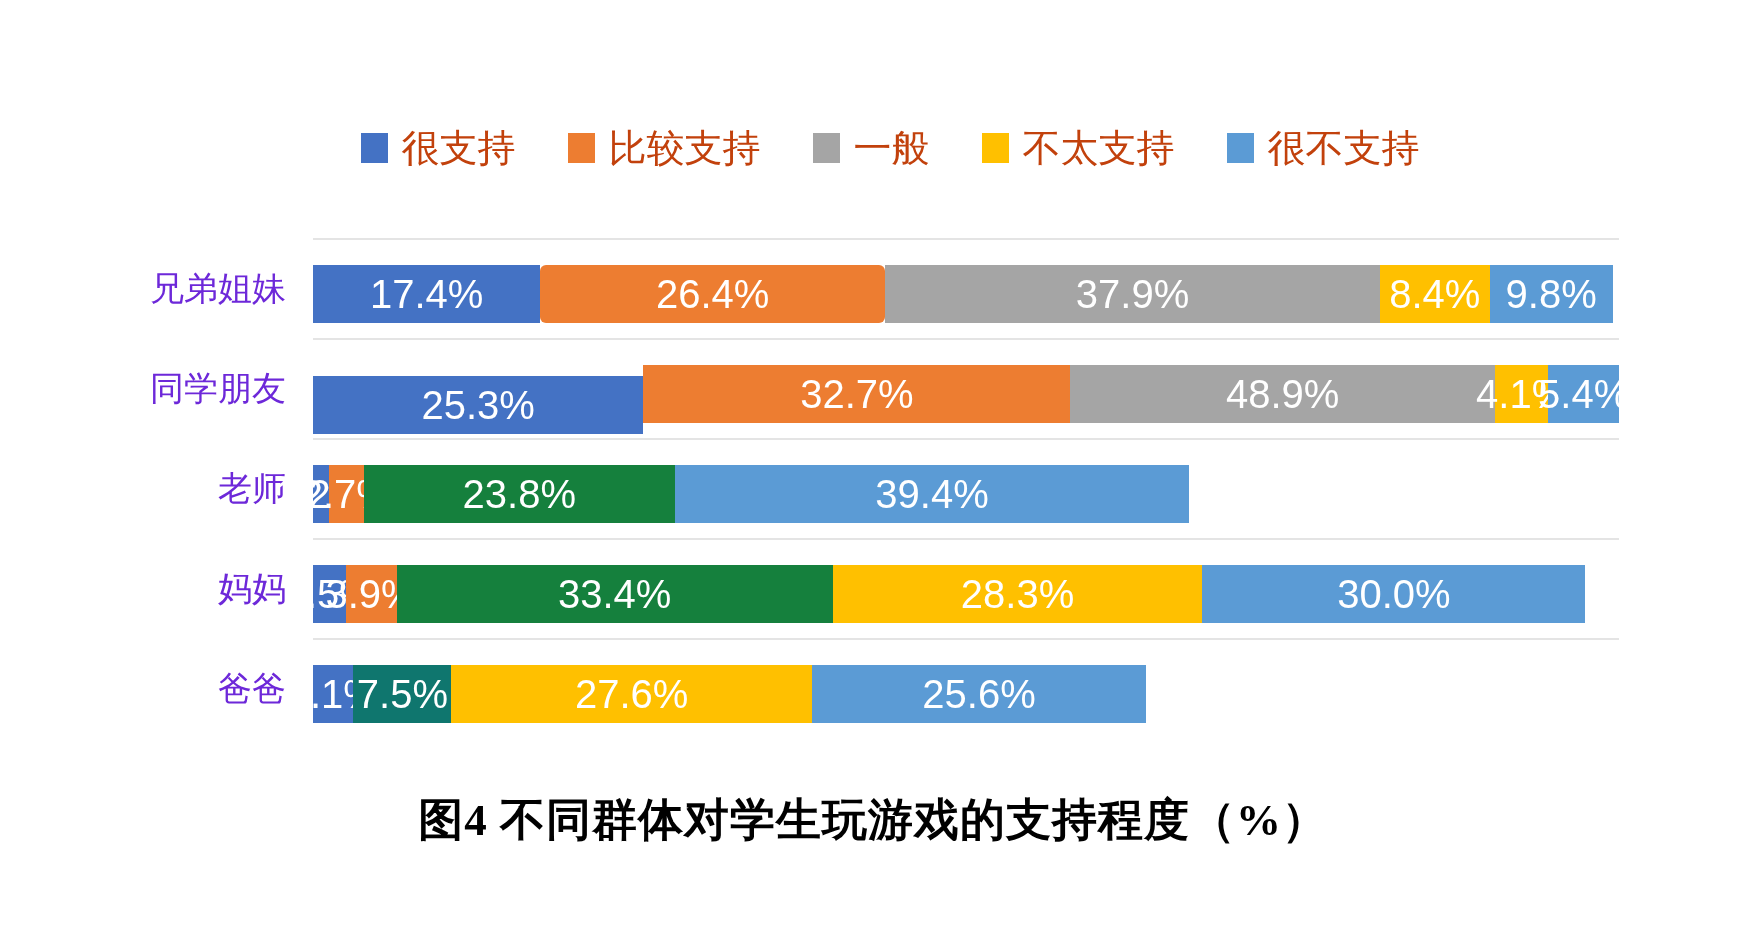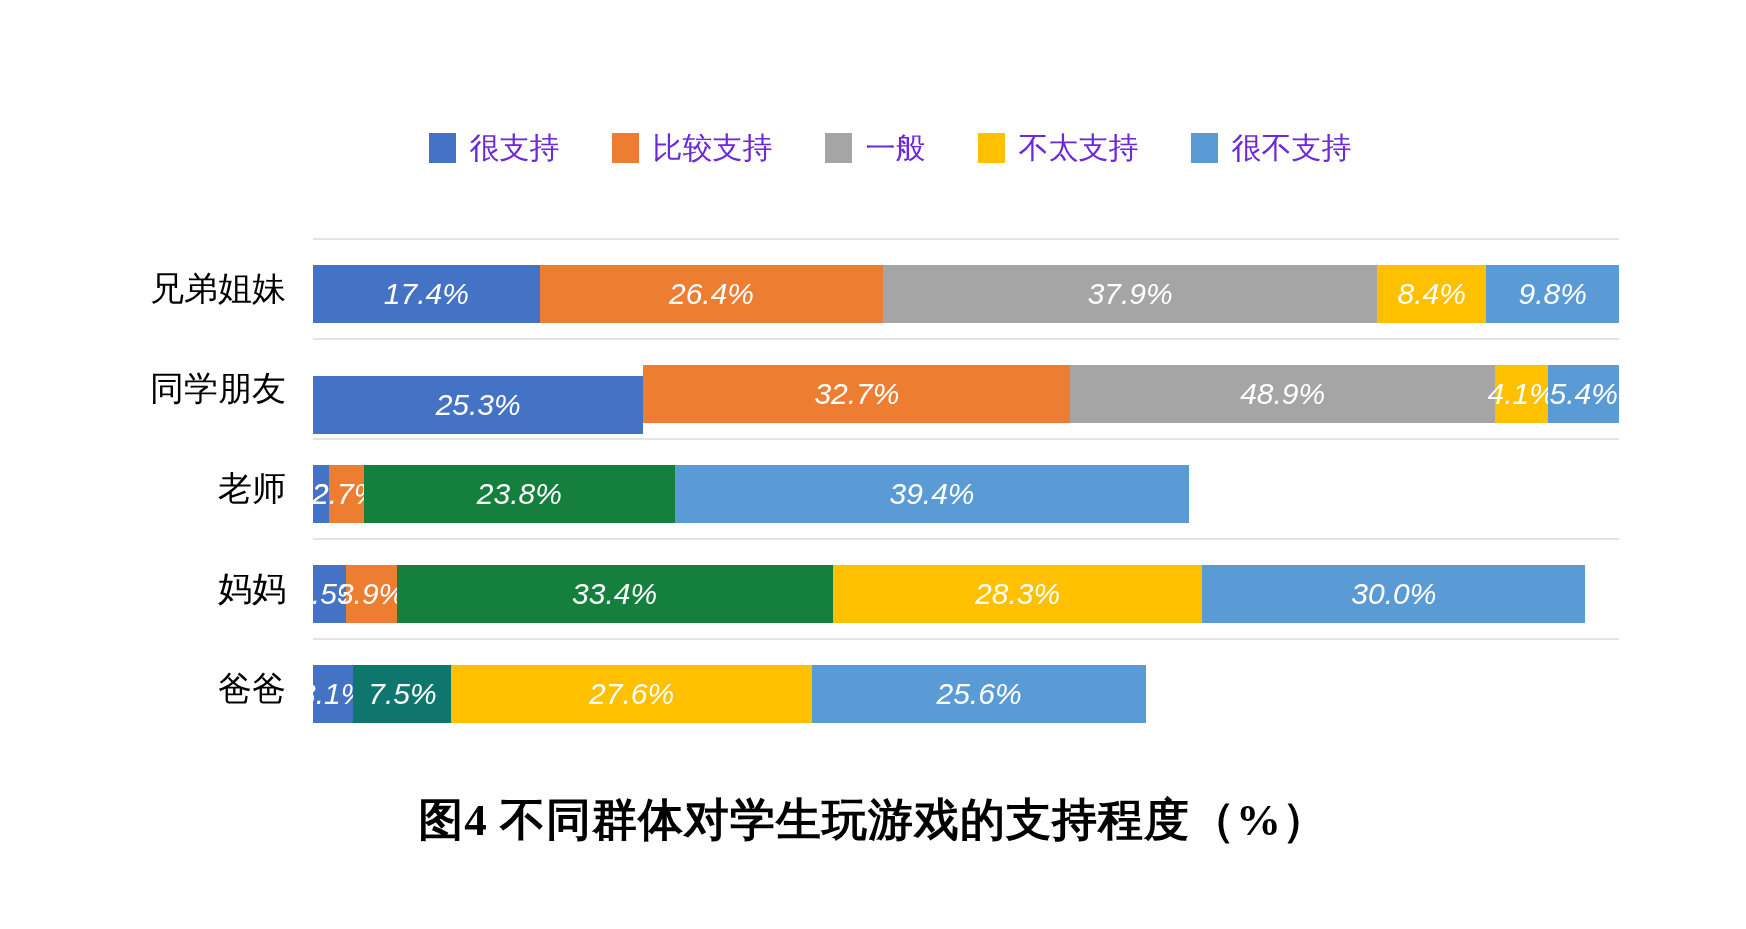--- a/index.html
+++ b/index.html
@@ -40,41 +40,41 @@
   .legend-item{
     display:flex;
     align-items:center;
     gap:14px;
   }
   .legend-swatch{
     width:27px;height:30px;
     display:block;
   }
   .legend-label{
-    font-size:30px;
-    color:#6d28d9;
+    font-size:38px;
+    color:#c2410c;
     line-height:1;
     white-space:nowrap;
   }
   
   .bars-area{
     position:absolute;
     left:313px;top:238px;
     width:1306px;height:500px;
   }
   .cat-labels{
     position:absolute;
     left:140px;top:238px;
     width:160px;height:500px;
   }
   .cat-label{
     position:absolute;
     right:14px;
     font-size:34px;
-    color:#000000;
+    color:#6d28d9;
     white-space:nowrap;
     line-height:1;
     transform:translateY(-50%);
   }
   .row-band{
     position:absolute;
     left:0;top:0;
     width:1306px;
     background:#ffffff;
     border-top:2px solid #e4e4e4;
@@ -92,26 +92,25 @@
     display:flex;
     align-items:center;
     justify-content:center;
     overflow:visible;
   }
   .seg-label{
     position:absolute;
     left:50%;
     top:50%;
     transform:translate(-50%,-50%);
-    font-size:30px;
+    font-size:40px;
     color:#ffffff;
     white-space:nowrap;
     line-height:1;
     pointer-events:none;
-    font-style:italic;
   }
   
   .caption{
     position:absolute;
     left:0;top:790px;
     width:1746px;
     text-align:center;
     font-family:"Liberation Serif","DejaVu Serif",serif;
     font-size:45px;
     font-weight:bold;
@@ -157,30 +156,30 @@
       <div class="cat-label" style="top: 350px;">妈妈</div>
       <div class="cat-label" style="top: 450px;">爸爸</div>
     </div>
 
   <div class="bars-area" id="bars-area">
       <div class="row-band" style="top: 0px; height: 100px;"></div>
       <div class="bar" style="top: 27px;">
         <div class="seg" style="width: 227.244px; background: rgb(68, 114, 196);">
           <span class="seg-label">17.4%</span>
         </div>
-        <div class="seg" style="width: 344.784px; background: rgb(237, 125, 49);">
+        <div class="seg" style="width: 344.784px; background: rgb(237, 125, 49); border-radius: 6px;">
           <span class="seg-label">26.4%</span>
         </div>
         <div class="seg" style="width: 494.974px; background: rgb(165, 165, 165);">
           <span class="seg-label">37.9%</span>
         </div>
         <div class="seg" style="width: 109.704px; background: rgb(255, 192, 0);">
           <span class="seg-label">8.4%</span>
         </div>
-        <div class="seg" style="width: 133px; background: rgb(91, 155, 213);">
+        <div class="seg" style="width: 123px; background: rgb(91, 155, 213);">
           <span class="seg-label">9.8%</span>
         </div>
       </div>
       <div class="row-band" style="top: 100px; height: 100px;"></div>
       <div class="bar" style="top: 127px;">
         <div class="seg" style="width: 330.418px; background: rgb(68, 114, 196); margin-top: 11px;">
           <span class="seg-label">25.3%</span>
         </div>
         <div class="seg" style="width: 427.062px; background: rgb(237, 125, 49);">
           <span class="seg-label">32.7%</span>

